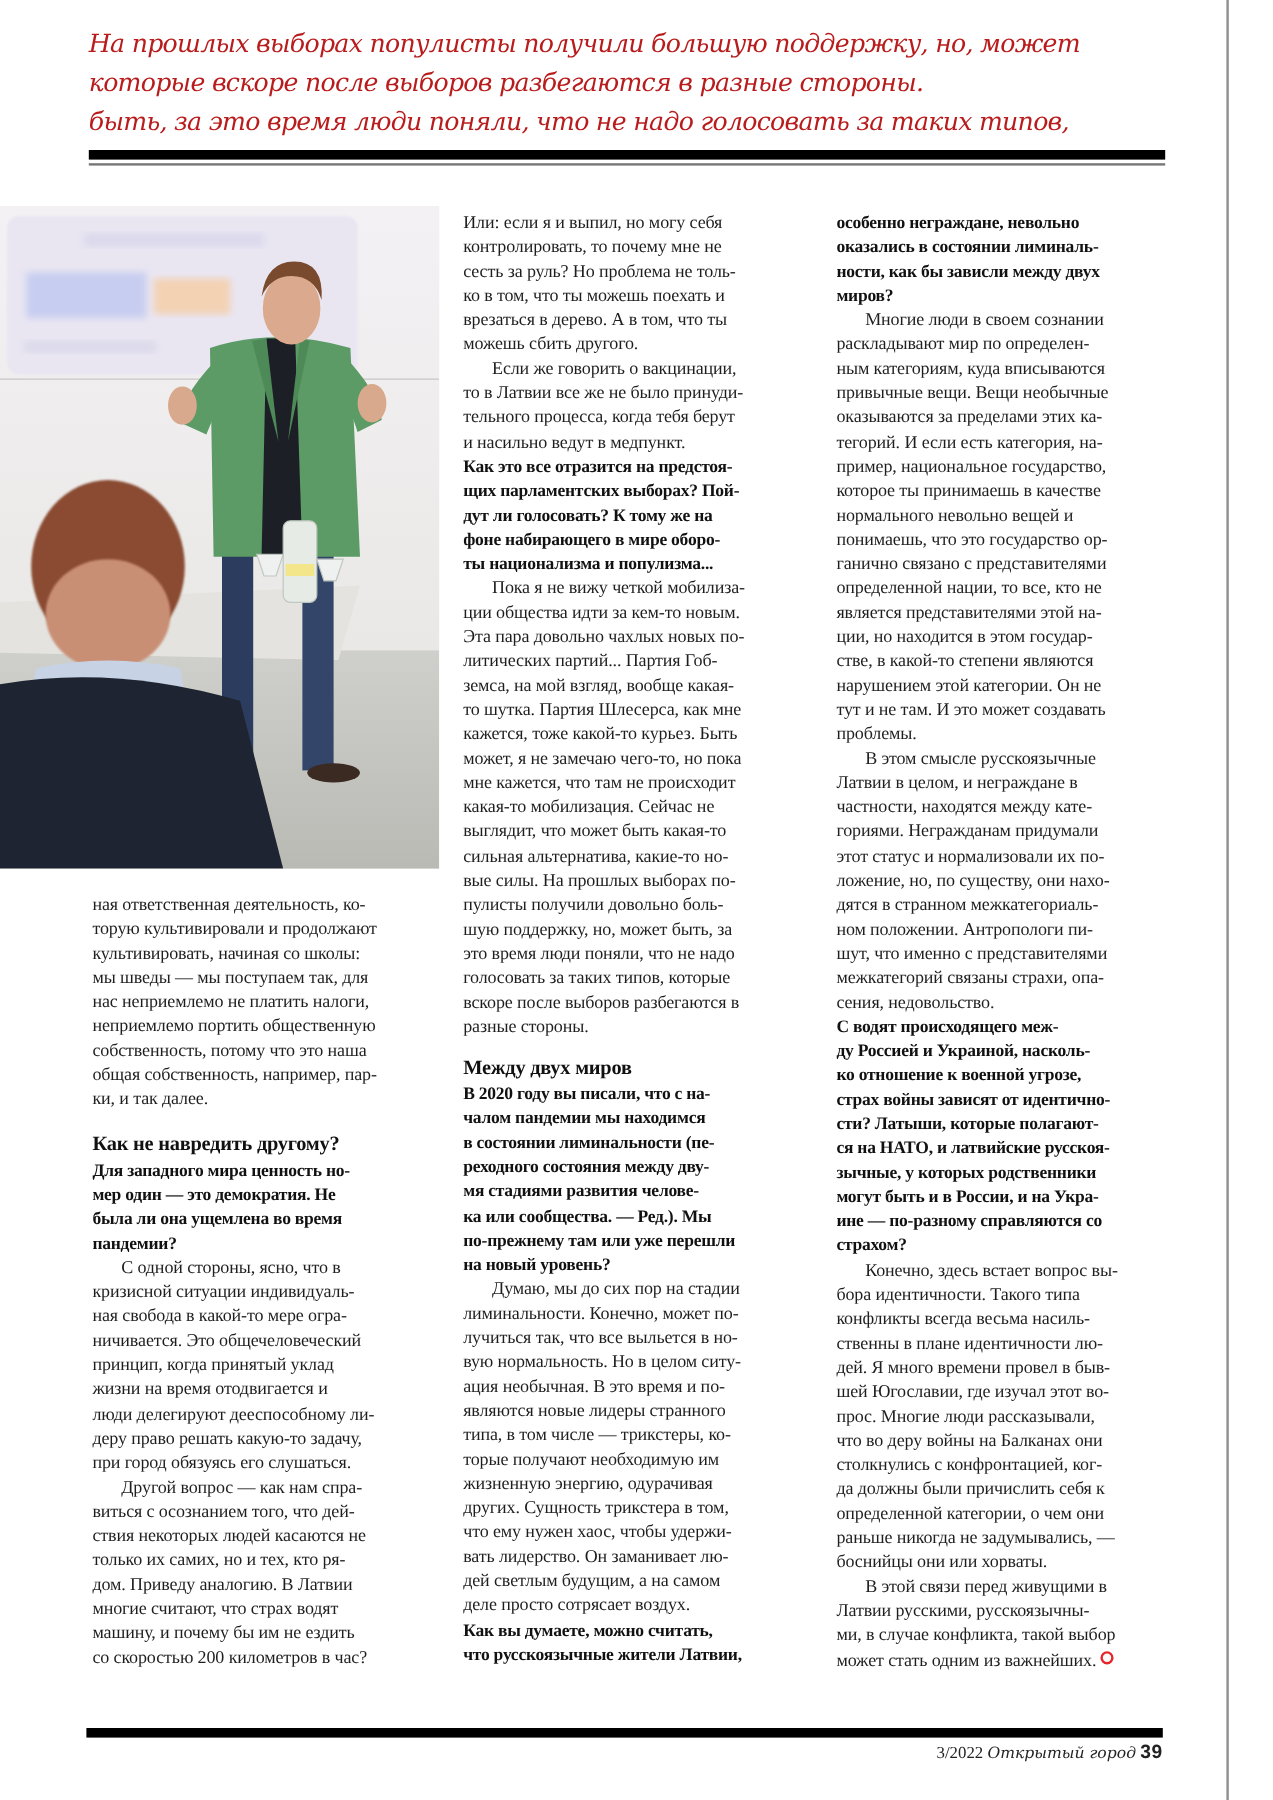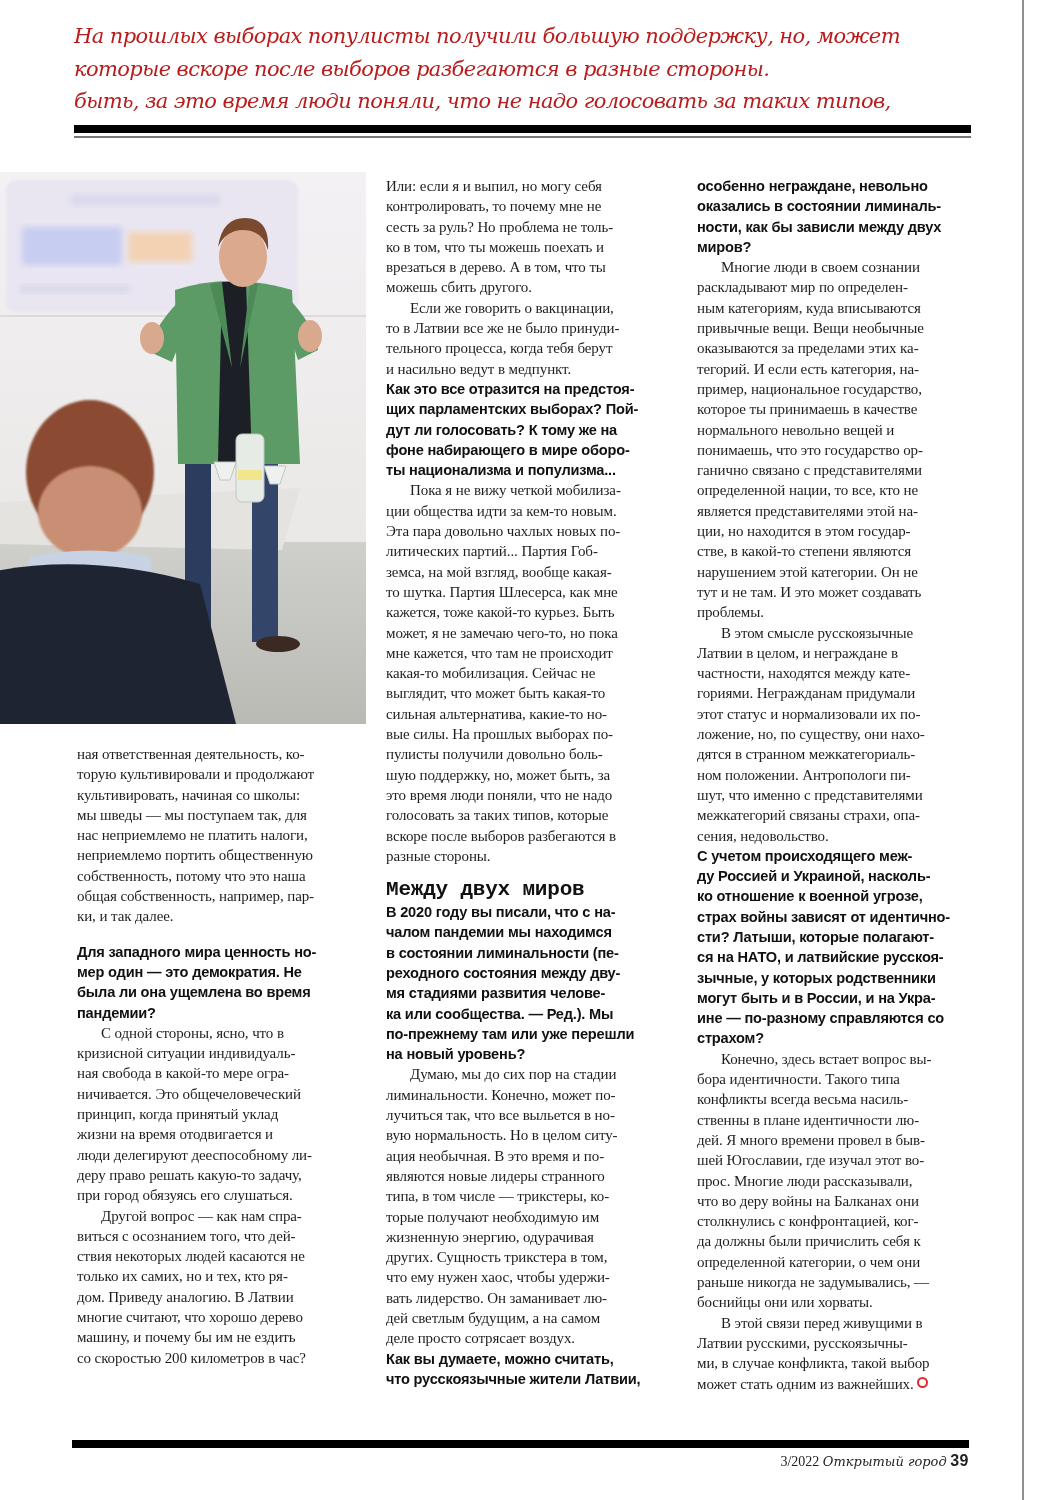--- a/index.html
+++ b/index.html
@@ -14,23 +14,23 @@
   .footer .issue { font-family: "Liberation Serif", serif; }
   .footer .mag { font-family: "DejaVu Serif", serif; font-style: italic; font-size: 13px; }
   .footer .pg { font-family: "Liberation Sans", sans-serif; font-weight: bold; font-size: 16px; letter-spacing: 0.5px; text-align: right; }
 
   .photo { position: absolute; left: 0; top: 172px; width: 366px; height: 552px; overflow: hidden; background: #eceae6; }
   .photo svg { display: block; }
 
   .col { position: absolute; width: 300px; }
   .col .ln { display: block; white-space: nowrap; height: 20.3px; line-height: 20.3px; }
   .body { font-family: "Liberation Serif", serif; font-size: 15px; color: #1e1e1e; letter-spacing: -0.1px; }
-  .q { font-family: Liberation Sans, sans-serif; font-weight: bold; font-size: 14.6px; color: #111; letter-spacing: -0.2px; }
+  .q { font-family: Liberation Serif, serif; font-weight: bold; font-size: 14.6px; color: #111; letter-spacing: -0.2px; }
   .indent { padding-left: 24px; }
-  .h2 { font-family: Liberation Mono, monospace; font-weight: bold; font-size: 21px; color: #111; display: block; white-space: nowrap; height: 24px; line-height: 24px; letter-spacing: -0.2px; }
+  .h2 { font-family: Liberation Serif, serif; font-weight: bold; font-size: 17px; color: #111; display: block; white-space: nowrap; height: 24px; line-height: 24px; letter-spacing: -0.2px; }
   .endmark { display: inline-block; width: 7px; height: 7px; border: 2.5px solid #e8262a; border-radius: 50%; vertical-align: 1px; margin-left: 3px; }
 </style>
 </head>
 <body>
 
 <div class="page-edge"></div>
 
 <div class="pullquote">
   <span class="ln">На прошлых выборах популисты получили большую поддержку, но, может</span>
   <span class="ln">которые вскоре после выборов разбегаются в разные стороны.</span>
@@ -107,20 +107,21 @@
     <span class="ln">торую культивировали и продолжают</span>
     <span class="ln">культивировать, начиная со школы:</span>
     <span class="ln">мы шведы — мы поступаем так, для</span>
     <span class="ln">нас неприемлемо не платить налоги,</span>
     <span class="ln">неприемлемо портить общественную</span>
     <span class="ln">собственность, потому что это наша</span>
     <span class="ln">общая собственность, например, пар-</span>
     <span class="ln">ки, и так далее.</span>
   </div>
   <div style="height:14px"></div>
+  <span class="h2">Как не навредить другому?</span>
   <div class="q" style="margin-top:1px">
     <span class="ln">Для западного мира ценность но-</span>
     <span class="ln">мер один — это демократия. Не</span>
     <span class="ln">была ли она ущемлена во время</span>
     <span class="ln">пандемии?</span>
   </div>
   <div class="body">
     <span class="ln indent">С одной стороны, ясно, что в</span>
     <span class="ln">кризисной ситуации индивидуаль-</span>
     <span class="ln">ная свобода в какой-то мере огра-</span>
@@ -130,21 +131,21 @@
     <span class="ln">люди делегируют дееспособному ли-</span>
     <span class="ln">деру право решать какую-то задачу,</span>
     <span class="ln">при город обязуясь его слушаться.</span>
   </div>
   <div class="body">
     <span class="ln indent">Другой вопрос — как нам спра-</span>
     <span class="ln">виться с осознанием того, что дей-</span>
     <span class="ln">ствия некоторых людей касаются не</span>
     <span class="ln">только их самих, но и тех, кто ря-</span>
     <span class="ln">дом. Приведу аналогию. В Латвии</span>
-    <span class="ln">многие считают, что хорошо дерево</span>
+    <span class="ln">многие считают, что страх водят</span>
     <span class="ln">машину, и почему бы им не ездить</span>
     <span class="ln">со скоростью 200 километров в час?</span>
   </div>
 </div>
 
 <div class="col" style="left:386px; top:176px;">
   <div class="body">
     <span class="ln">Или: если я и выпил, но могу себя</span>
     <span class="ln">контролировать, то почему мне не</span>
     <span class="ln">сесть за руль? Но проблема не толь-</span>
@@ -254,21 +255,21 @@
     <span class="ln">гориями. Негражданам придумали</span>
     <span class="ln">этот статус и нормализовали их по-</span>
     <span class="ln">ложение, но, по существу, они нахо-</span>
     <span class="ln">дятся в странном межкатегориаль-</span>
     <span class="ln">ном положении. Антропологи пи-</span>
     <span class="ln">шут, что именно с представителями</span>
     <span class="ln">межкатегорий связаны страхи, опа-</span>
     <span class="ln">сения, недовольство.</span>
   </div>
   <div class="q">
-    <span class="ln">С учетом происходящего меж-</span>
+    <span class="ln">С водят происходящего меж-</span>
     <span class="ln">ду Россией и Украиной, насколь-</span>
     <span class="ln">ко отношение к военной угрозе,</span>
     <span class="ln">страх войны зависят от идентично-</span>
     <span class="ln">сти? Латыши, которые полагают-</span>
     <span class="ln">ся на НАТО, и латвийские русскоя-</span>
     <span class="ln">зычные, у которых родственники</span>
     <span class="ln">могут быть и в России, и на Укра-</span>
     <span class="ln">ине — по-разному справляются со</span>
     <span class="ln">страхом?</span>
   </div>

